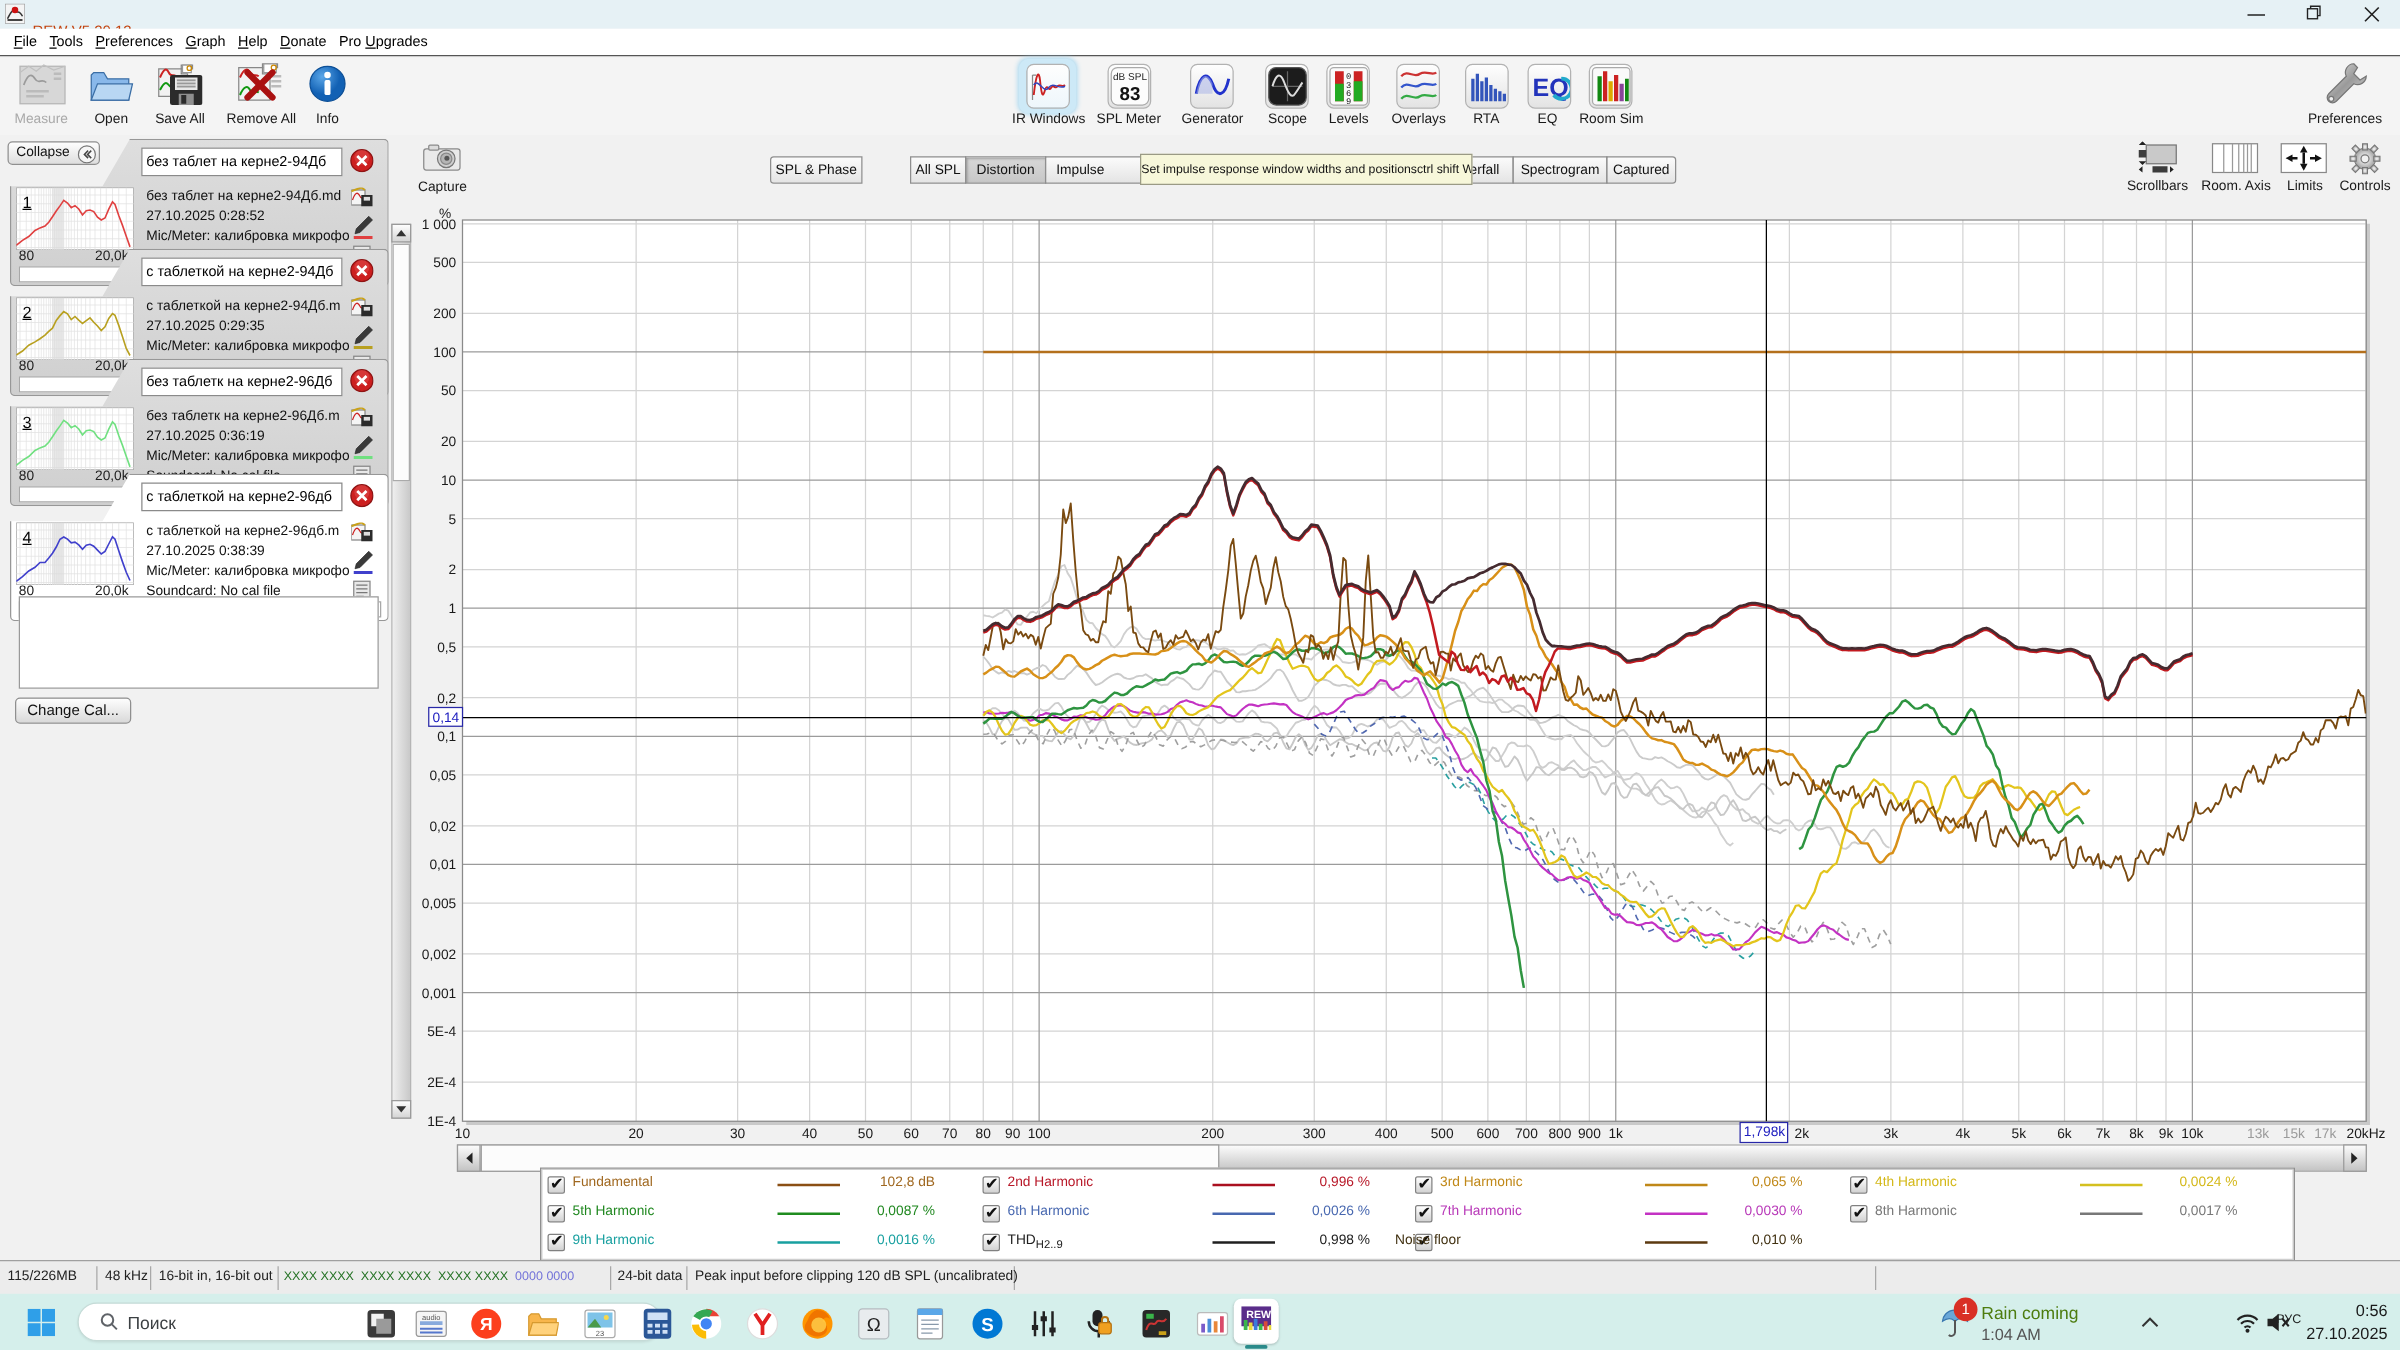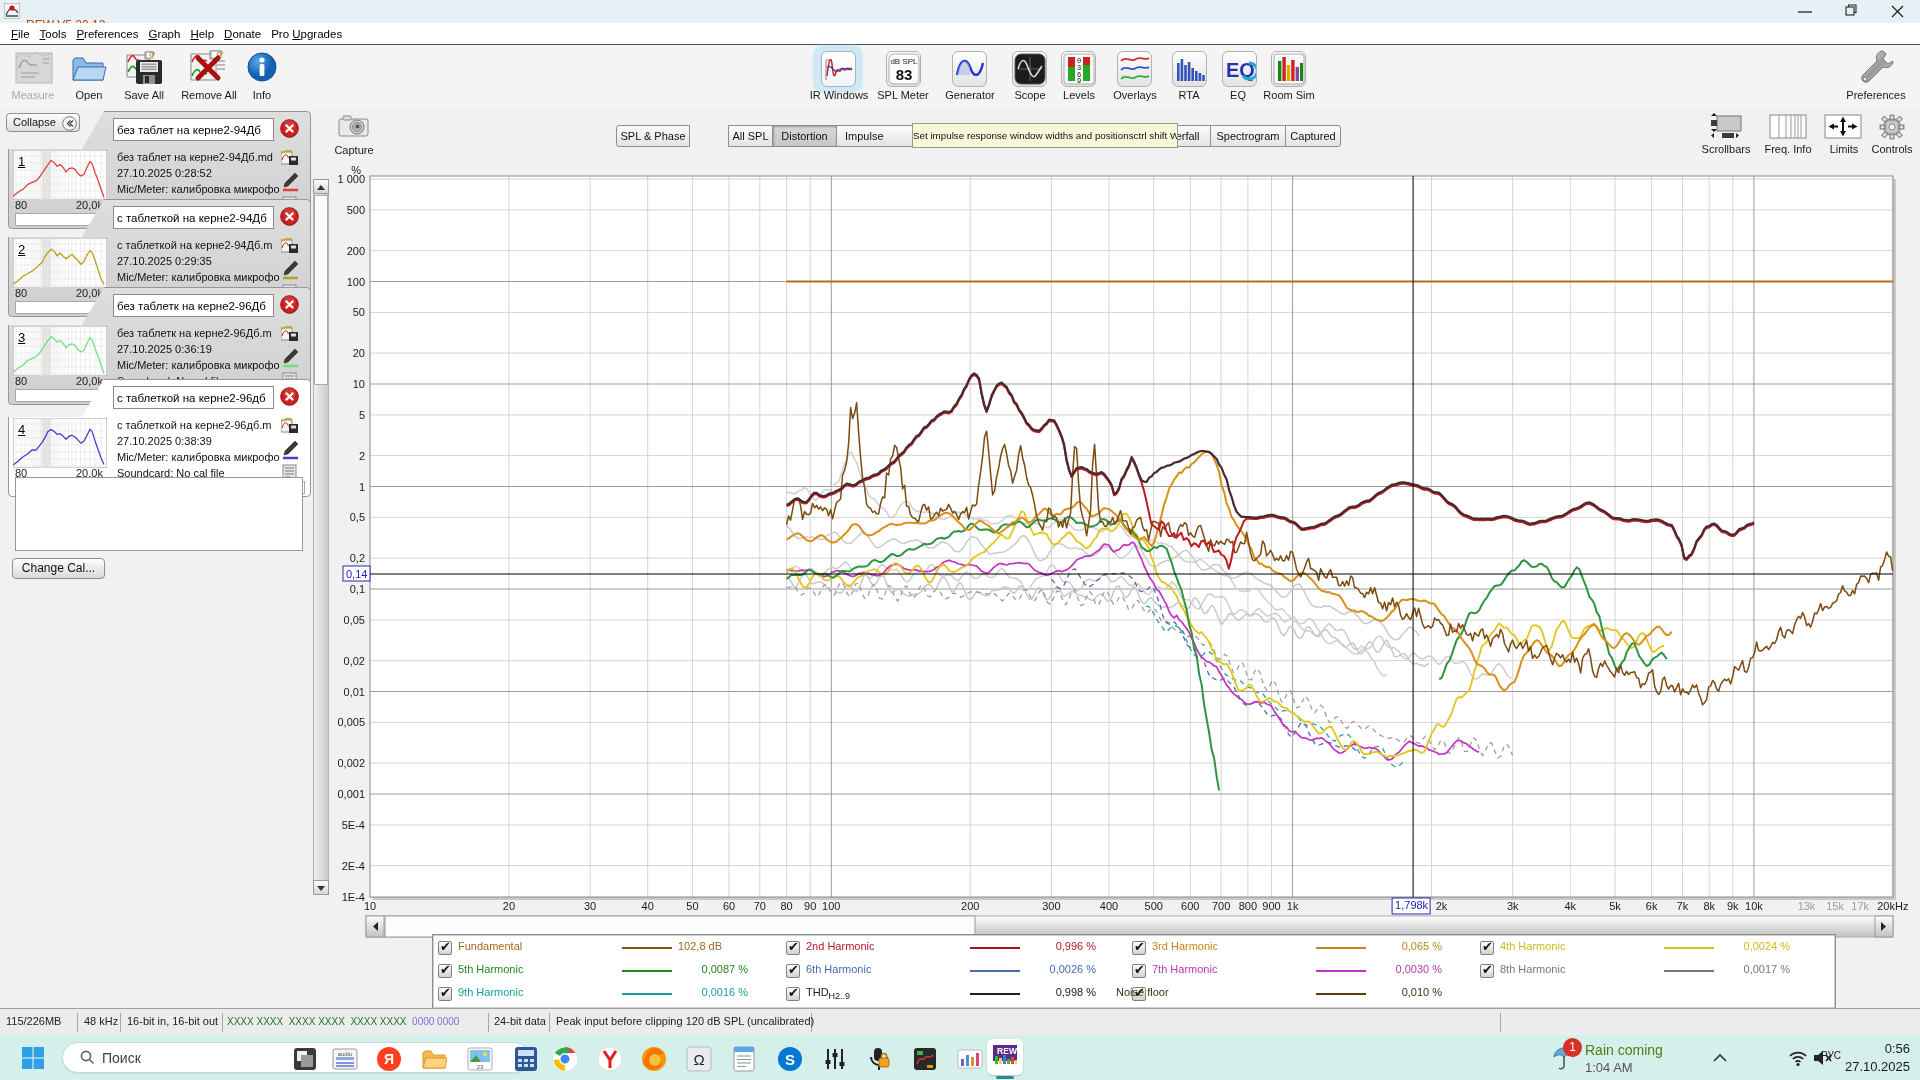--- a/index.html
+++ b/index.html
@@ -487,21 +487,21 @@
     <rect x="15" y="20" width="12" height="5" fill="#3c3c3c"></rect>
     <path d="M4 3 L7 0 L10 3 Z M4 16 L7 19 L10 16 Z" fill="#222"></path>
     <rect x="4" y="7" width="6" height="6" fill="#3c3c3c"></rect>
     <path d="M8 22.5 L11 20 L11 25 Z M36 22.5 L33 20 L33 25 Z" fill="#222" transform="translate(-4 0)"></path>
   </svg>
 <div class="tlab" style="left:1698px;top:143px;width:56px;font-size:11px">Scrollbars</div>
 <svg class="ab" style="left:1769px;top:114px" width="38" height="25">
     <rect x="1" y="1" width="36" height="23" fill="#fff" stroke="#888"></rect>
     <path d="M10 1 L10 24 M17 1 L17 24 M22 1 L22 24 M26 1 L26 24 M29 1 L29 24 M32 1 L32 24" stroke="#999"></path>
   </svg>
-<div class="tlab" style="left:1761px;top:143px;width:54px;font-size:11px">Freq. Info</div>
+<div class="tlab" style="left:1761px;top:143px;width:54px;font-size:11px">Room. Axis</div>
 <svg class="ab" style="left:1824px;top:114px" width="38" height="25">
     <rect x="1" y="1" width="36" height="23" fill="#fff" stroke="#888"></rect>
     <g stroke="#111" stroke-width="2" fill="#111">
       <path d="M19 8 L19 17"></path>
       <path d="M19 2.5 L16 8 L22 8 Z" stroke-width="0"></path>
       <path d="M19 22.5 L16 17 L22 17 Z" stroke-width="0"></path>
       <path d="M9 12.5 L14 12.5"></path>
       <path d="M4.5 12.5 L10 9.5 L10 15.5 Z" stroke-width="0"></path>
       <path d="M24 12.5 L29 12.5"></path>
       <path d="M33.5 12.5 L28 9.5 L28 15.5 Z" stroke-width="0"></path>
@@ -529,21 +529,21 @@
       </g>
     </g>
     <circle cx="13" cy="13" r="3.2" fill="#f1f1f1" stroke="#777"></circle>
   </svg>
 <div class="tlab" style="left:1870px;top:143px;width:44px;font-size:11px">Controls</div>
 
 <div class="ab" style="left:432px;top:934px;width:1404px;height:75px;background:#fff;border:1px solid #8f8f8f;box-shadow:1px 1px 0 #cfcfcf inset,-1px -1px 0 #cfcfcf inset"></div>
 <div class="cb" style="left:438px;top:941px"></div>
 <div class="leg" style="left:458px;top:940px;color:#a06820">Fundamental</div>
 <div class="ab" style="left:622px;top:947px;width:50px;height:2px;background:#8b4f14"></div>
-<div class="leg" style="left:678px;top:940px;width:70px;text-align:left;color:#a06820">102,8 dB</div>
+<div class="leg" style="left:678px;top:940px;width:70px;text-align:right;color:#a06820">102,8 dB</div>
 <div class="cb" style="left:786px;top:941px"></div>
 <div class="leg" style="left:806px;top:940px;color:#b81828">2nd Harmonic</div>
 <div class="ab" style="left:970px;top:947px;width:50px;height:2px;background:#aa1020"></div>
 <div class="leg" style="left:1026px;top:940px;width:70px;text-align:right;color:#b81828">0,996 %</div>
 <div class="cb" style="left:1132px;top:941px"></div>
 <div class="leg" style="left:1152px;top:940px;color:#c08818">3rd Harmonic</div>
 <div class="ab" style="left:1316px;top:947px;width:50px;height:2px;background:#c08818"></div>
 <div class="leg" style="left:1372px;top:940px;width:70px;text-align:right;color:#c08818">0,065 %</div>
 <div class="cb" style="left:1480px;top:941px"></div>
 <div class="leg" style="left:1500px;top:940px;color:#d4b818">4th Harmonic</div>

